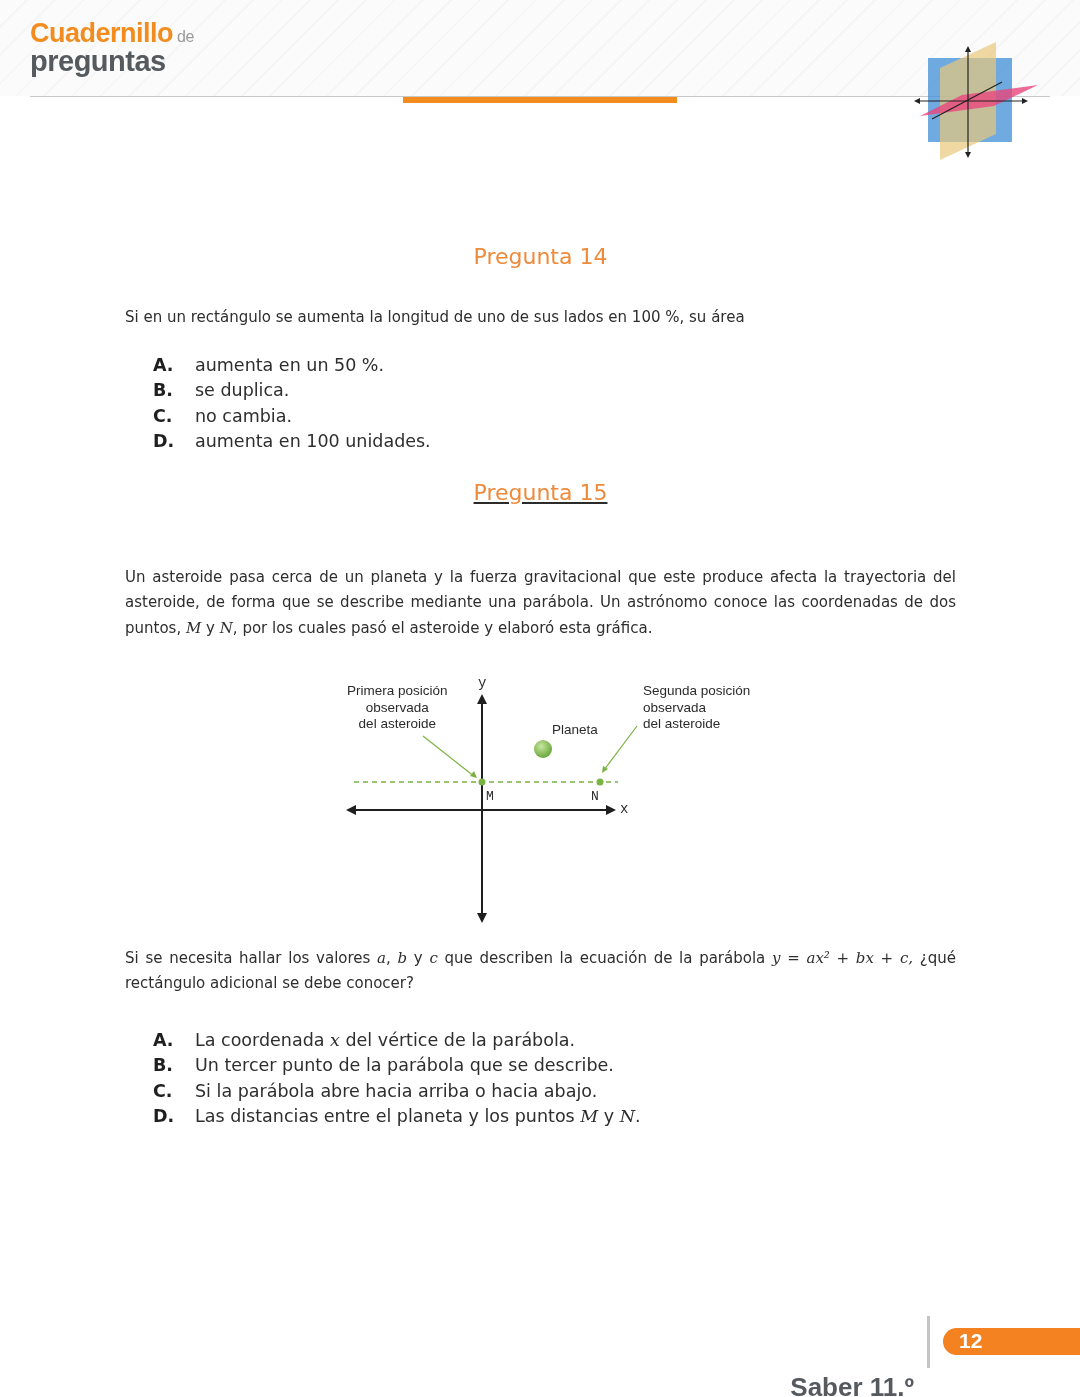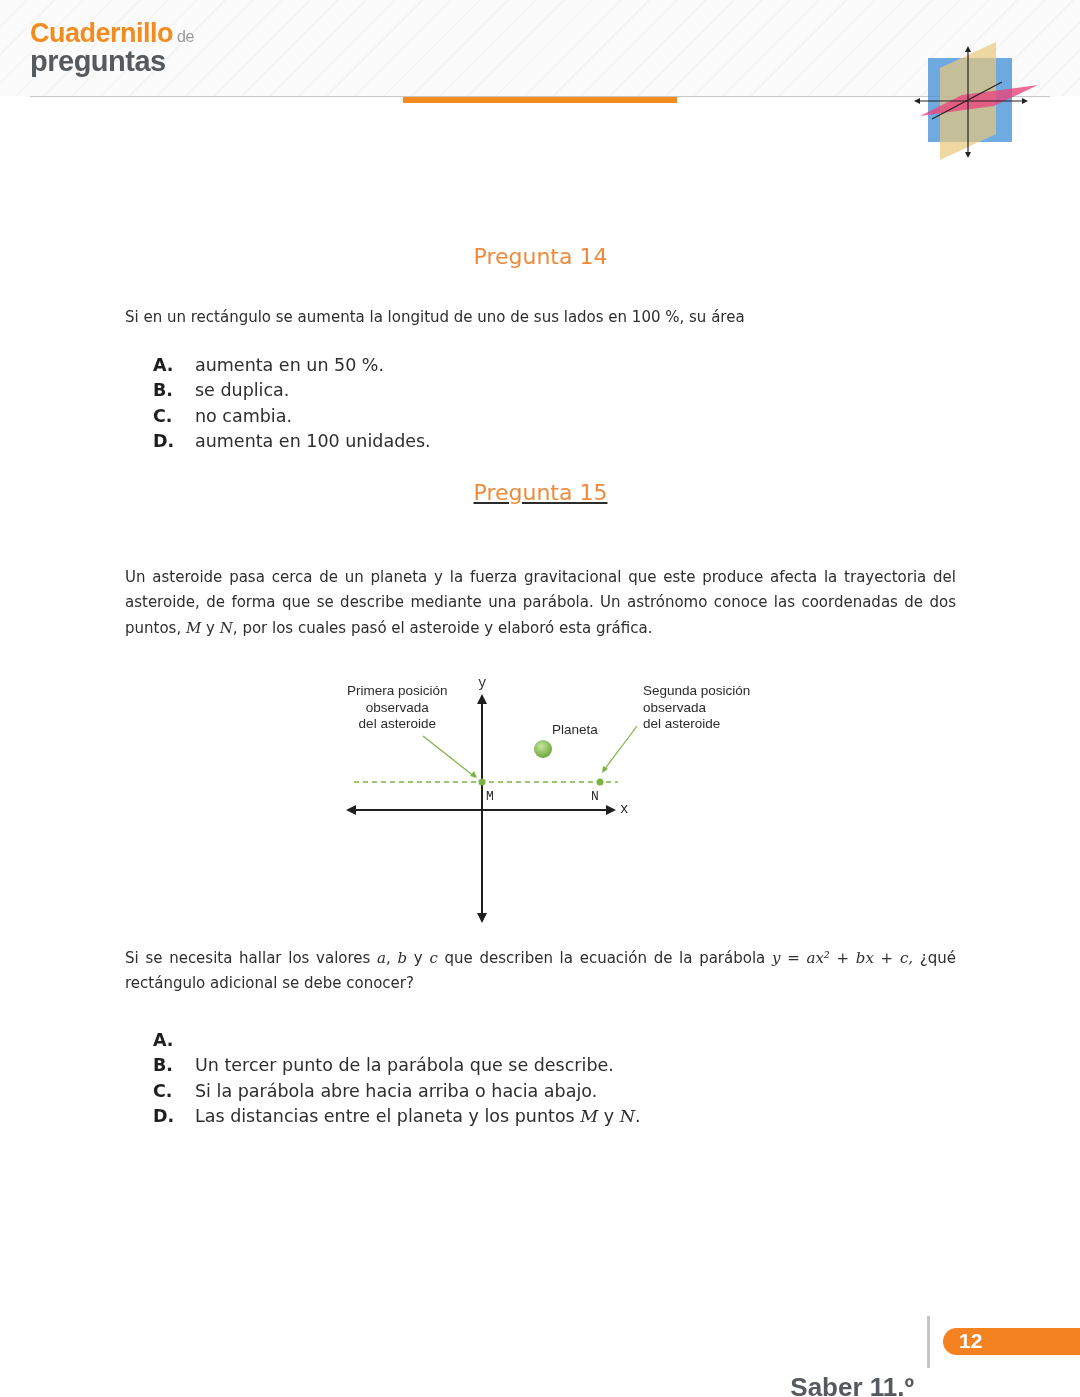--- a/index.html
+++ b/index.html
@@ -150,20 +150,21 @@
   <div class="axis-letter" style="left:271px;top:119px;font-size:13px;">N</div>
 </div>
 
 <div class="para" style="top:946px;">
   <span>Si se necesita hallar los valores </span><span class="math">a</span><span>, </span><span class="math">b</span><span> y </span><span class="math">c</span><span> que describen la ecuación de la parábola </span><span class="math">y = ax² + bx + c,</span><span> ¿qué rectángulo adicional se debe conocer?</span>
 </div>
 
 <div class="options" style="top:1028px;">
   <div class="opt">
     <span class="opt-letter">A.</span>
+    <span class="opt-text"><span>La coordenada </span><span class="math">x</span><span> del vértice de la parábola.</span></span>
   </div>
   <div class="opt">
     <span class="opt-letter">B.</span>
     <span class="opt-text">Un tercer punto de la parábola que se describe.</span>
   </div>
   <div class="opt">
     <span class="opt-letter">C.</span>
     <span class="opt-text">Si la parábola abre hacia arriba o hacia abajo.</span>
   </div>
   <div class="opt">

